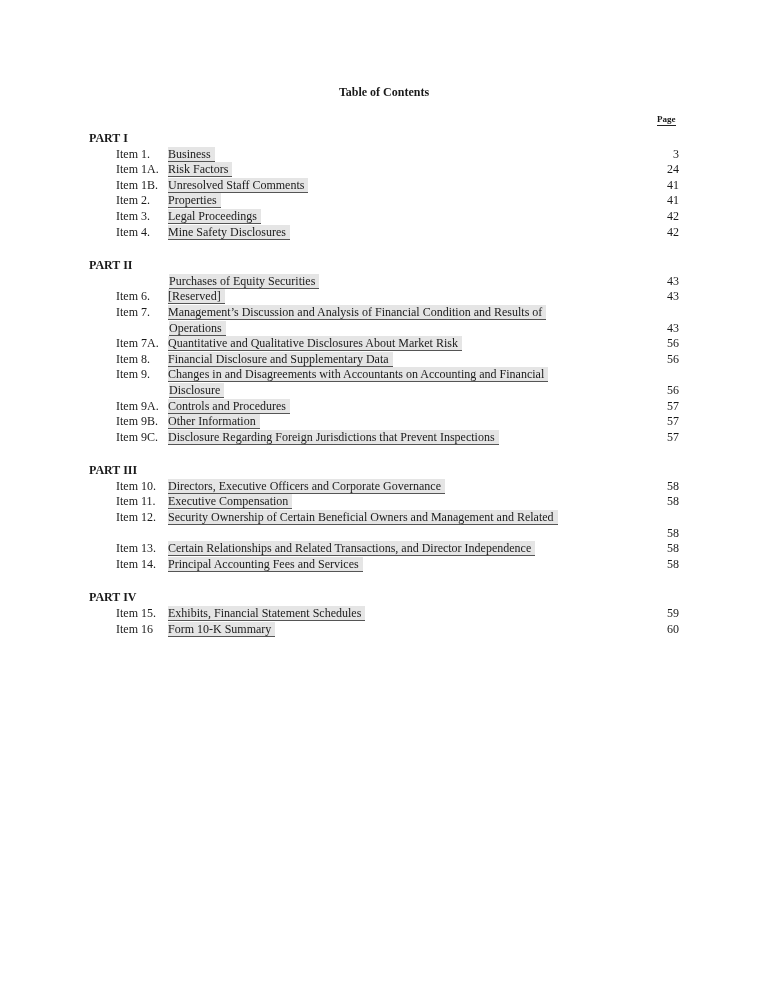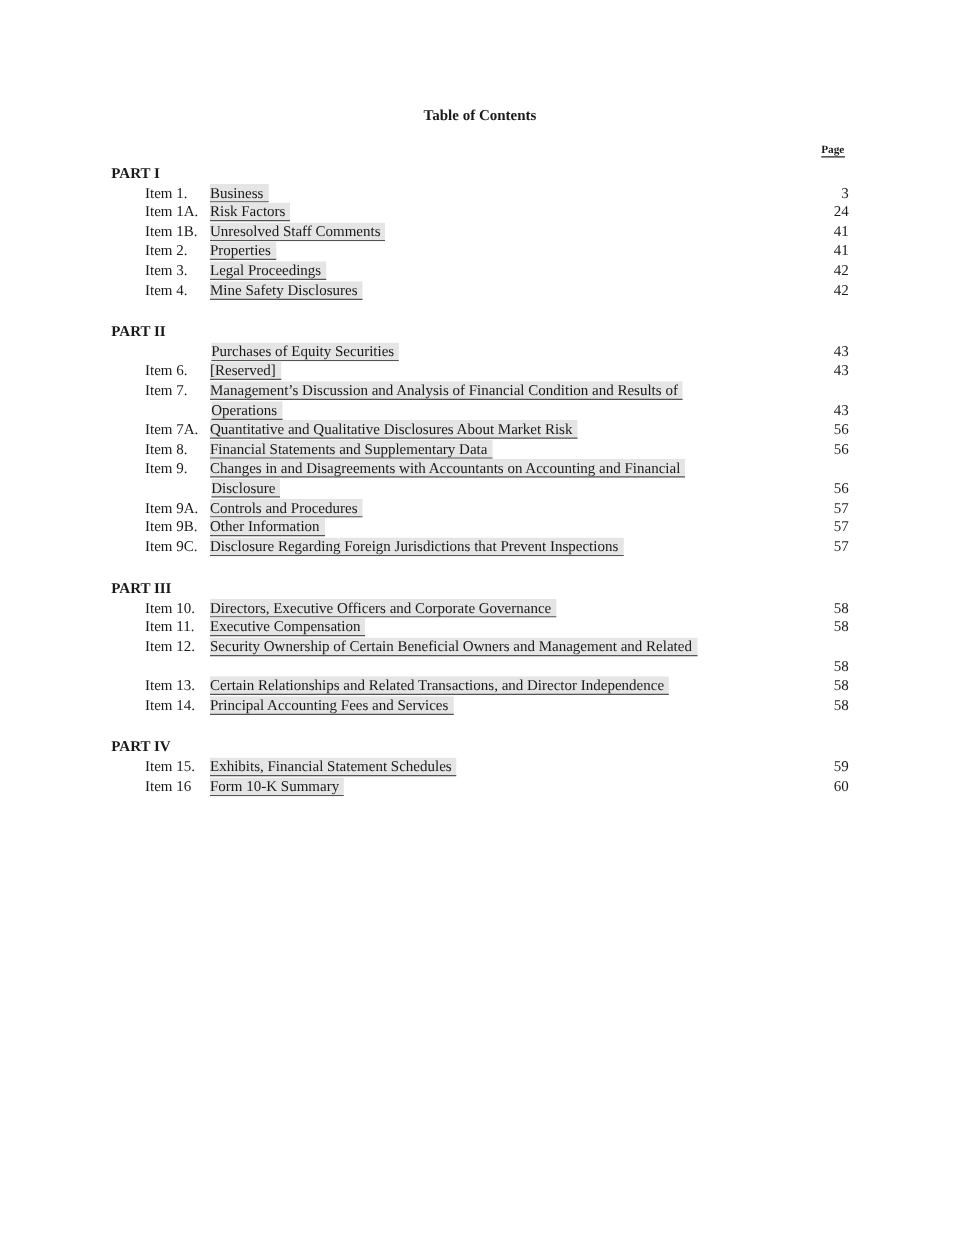--- a/index.html
+++ b/index.html
@@ -77,21 +77,21 @@
       <span class="entry cont dots"><span class="t">Operations</span></span>
       <span class="pg">43</span>
     </div>
     <div class="row">
       <span class="num">Item 7A.</span>
       <span class="entry dots"><span class="t">Quantitative and Qualitative Disclosures About Market Risk</span></span>
       <span class="pg">56</span>
     </div>
     <div class="row">
       <span class="num">Item 8.</span>
-      <span class="entry dots"><span class="t">Financial Statements and Supplementary Data</span></span>
+      <span class="entry dots"><span class="t">Financial Disclosure and Supplementary Data</span></span>
       <span class="pg">56</span>
     </div>
     <div class="row">
       <span class="num">Item 9.</span>
       <span class="entry"><span class="t">Changes in and Disagreements with Accountants on Accounting and Financial</span></span>
     </div>
     <div class="row">
       <span class="entry cont dots"><span class="t">Disclosure</span></span>
       <span class="pg">56</span>
     </div>

